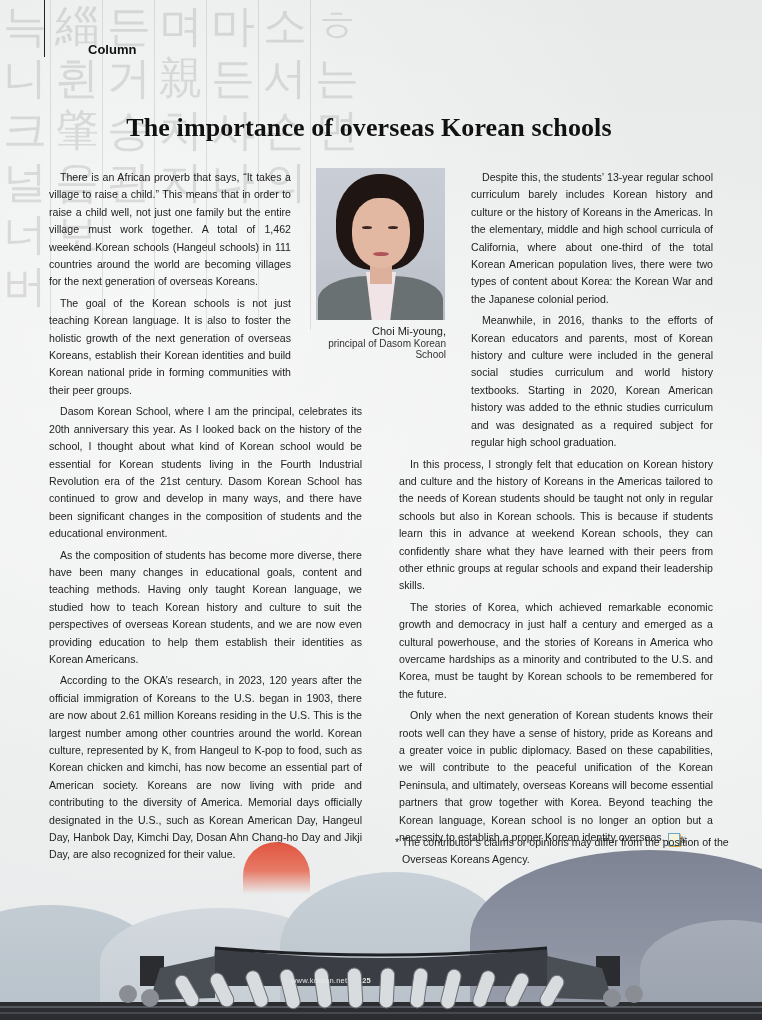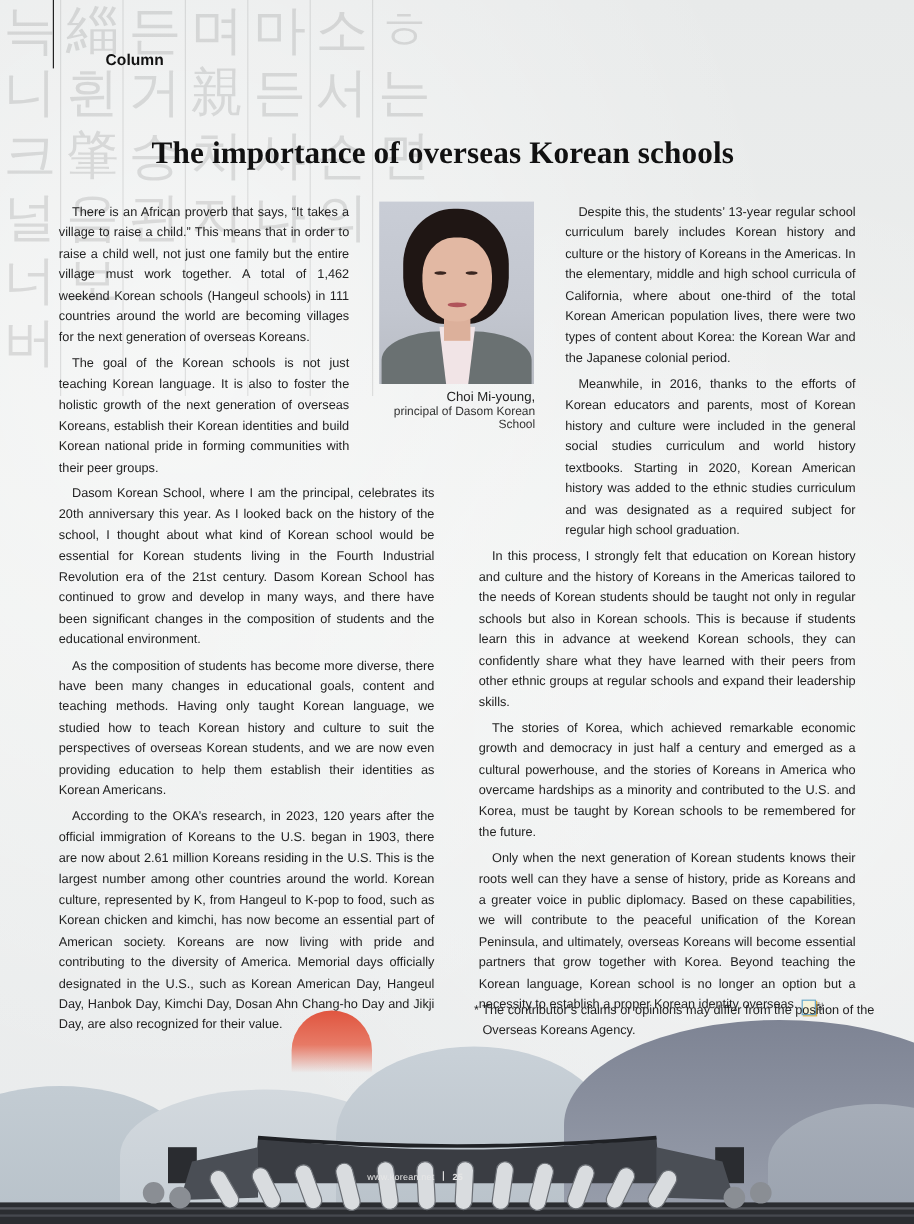--- a/index.html
+++ b/index.html
@@ -68,21 +68,21 @@
   }
   .scene { position: absolute; left: 0; top: 830px; width: 762px; height: 190px; }
   .sun {
     position: absolute; left: 243px; top: 842px; width: 67px; height: 52px;
     border-radius: 34px 34px 0 0;
     background: linear-gradient(180deg, #e0553f 0%, #e77a66 55%, rgba(236,150,140,0) 100%);
   }
   .hill { position: absolute; border-radius: 50% 50% 0 0; }
   .roof { position: absolute; left: 0; top: 938px; width: 762px; height: 82px; }
   .footer {
-    position: absolute; left: 306px; top: 976px; font-size: 7.5px; color: #e6e6e6; letter-spacing: 0.2px;
+    position: absolute; left: 291px; top: 976px; font-size: 7.5px; color: #e6e6e6; letter-spacing: 0.2px;
   }
   .footer .sep { display: inline-block; width: 1px; height: 8px; background: #ddd; margin: 0 7px; vertical-align: -1px; }
   .footer .page { font-weight: bold; }
 </style>
 </head>
 <body>
 
 <div class="paper"></div>
 
 <div class="hangeul-bg">

